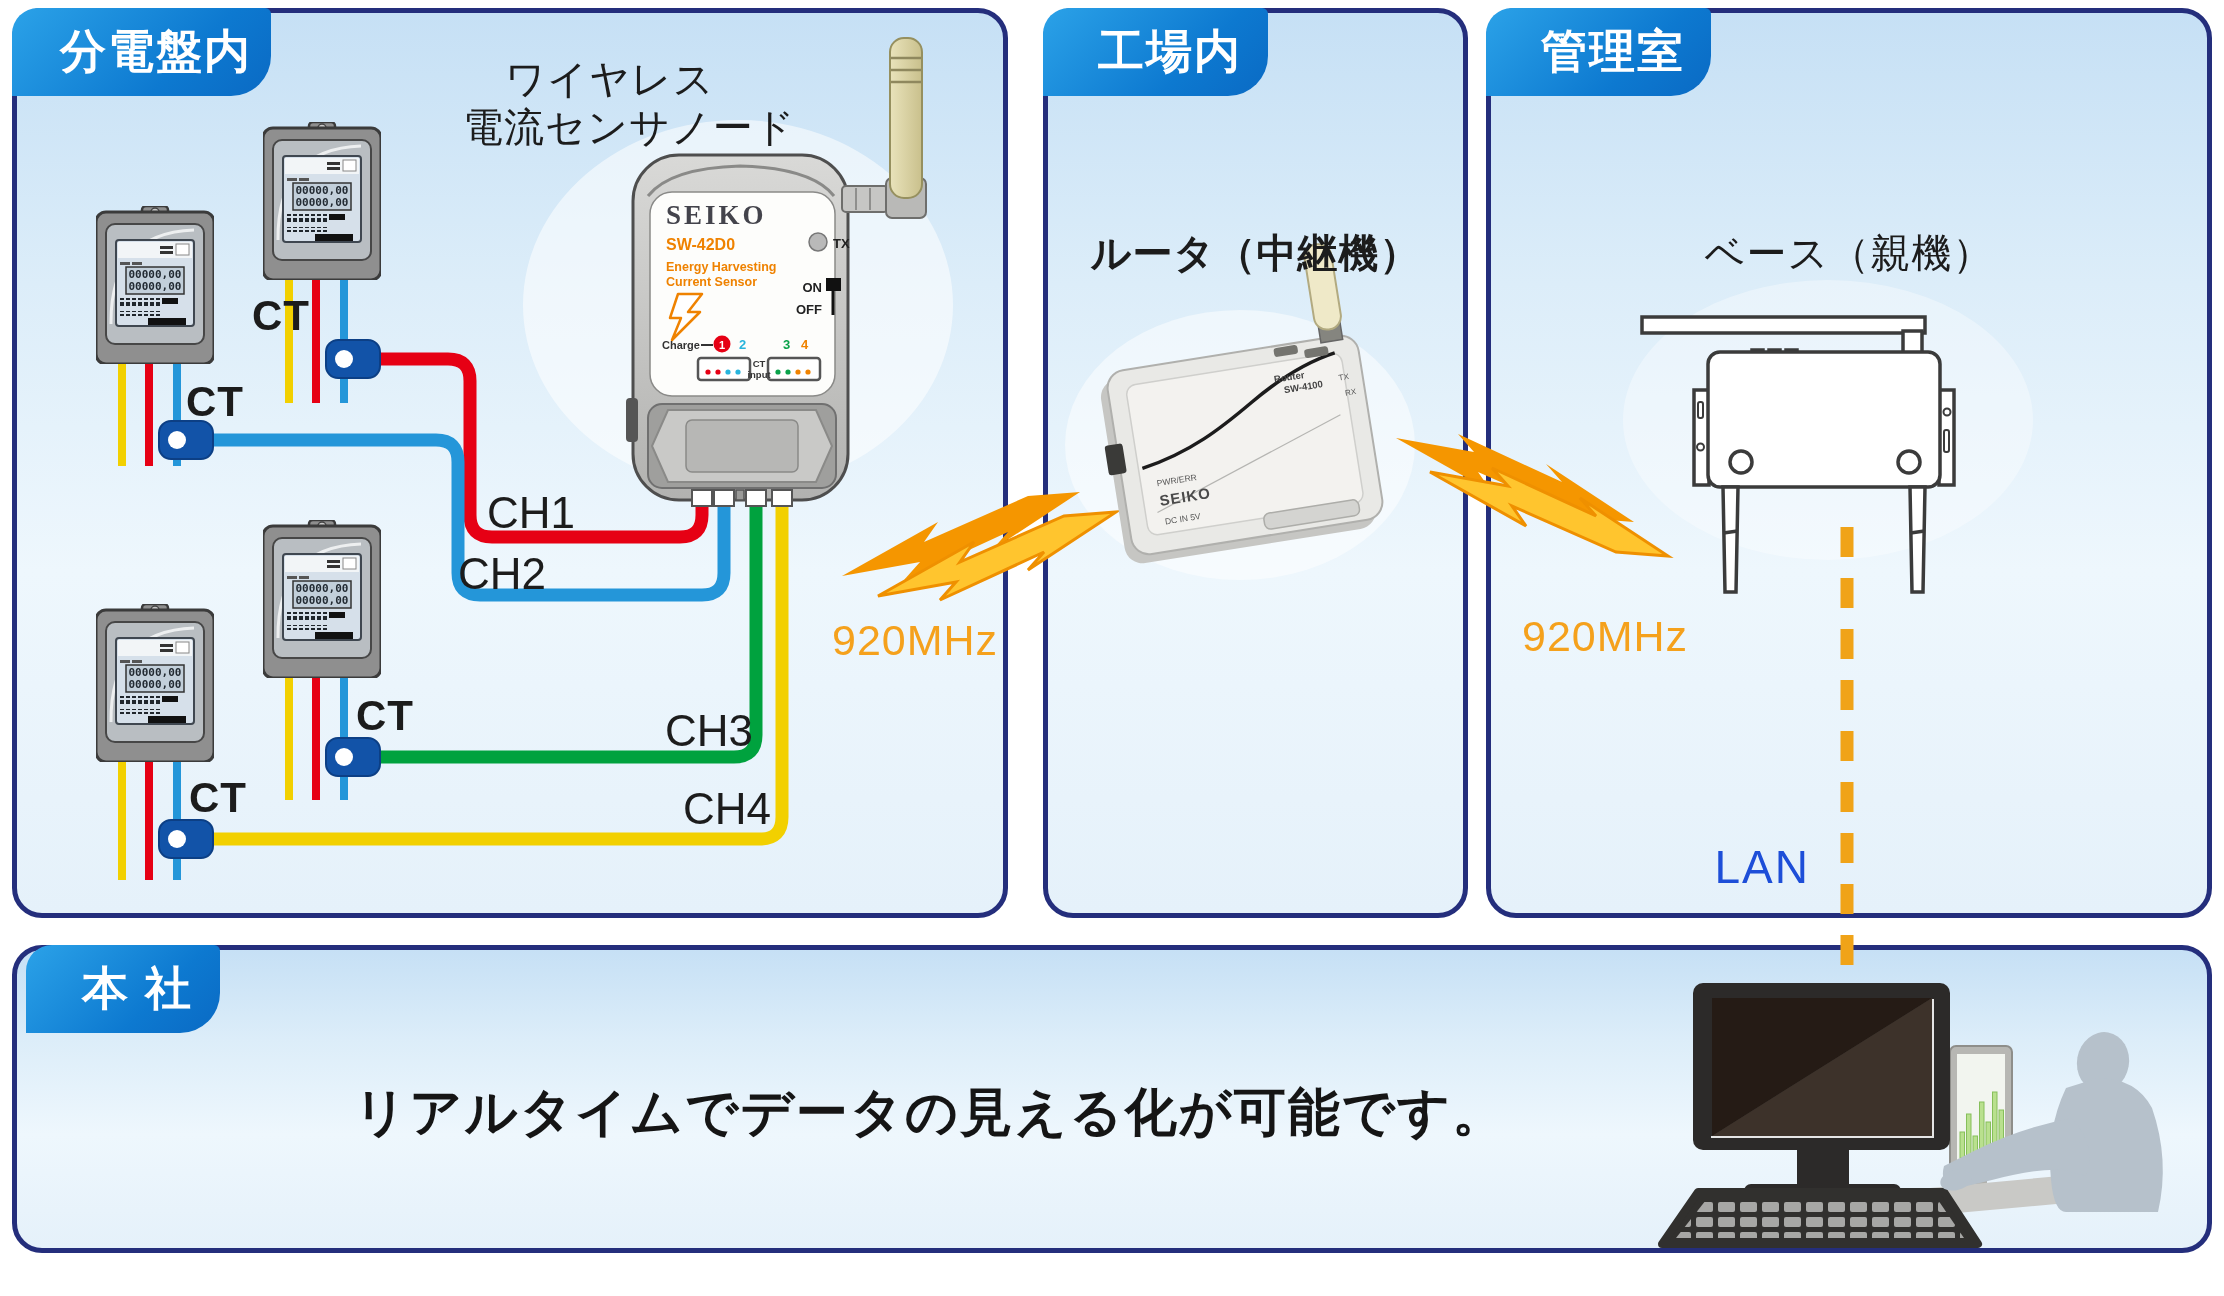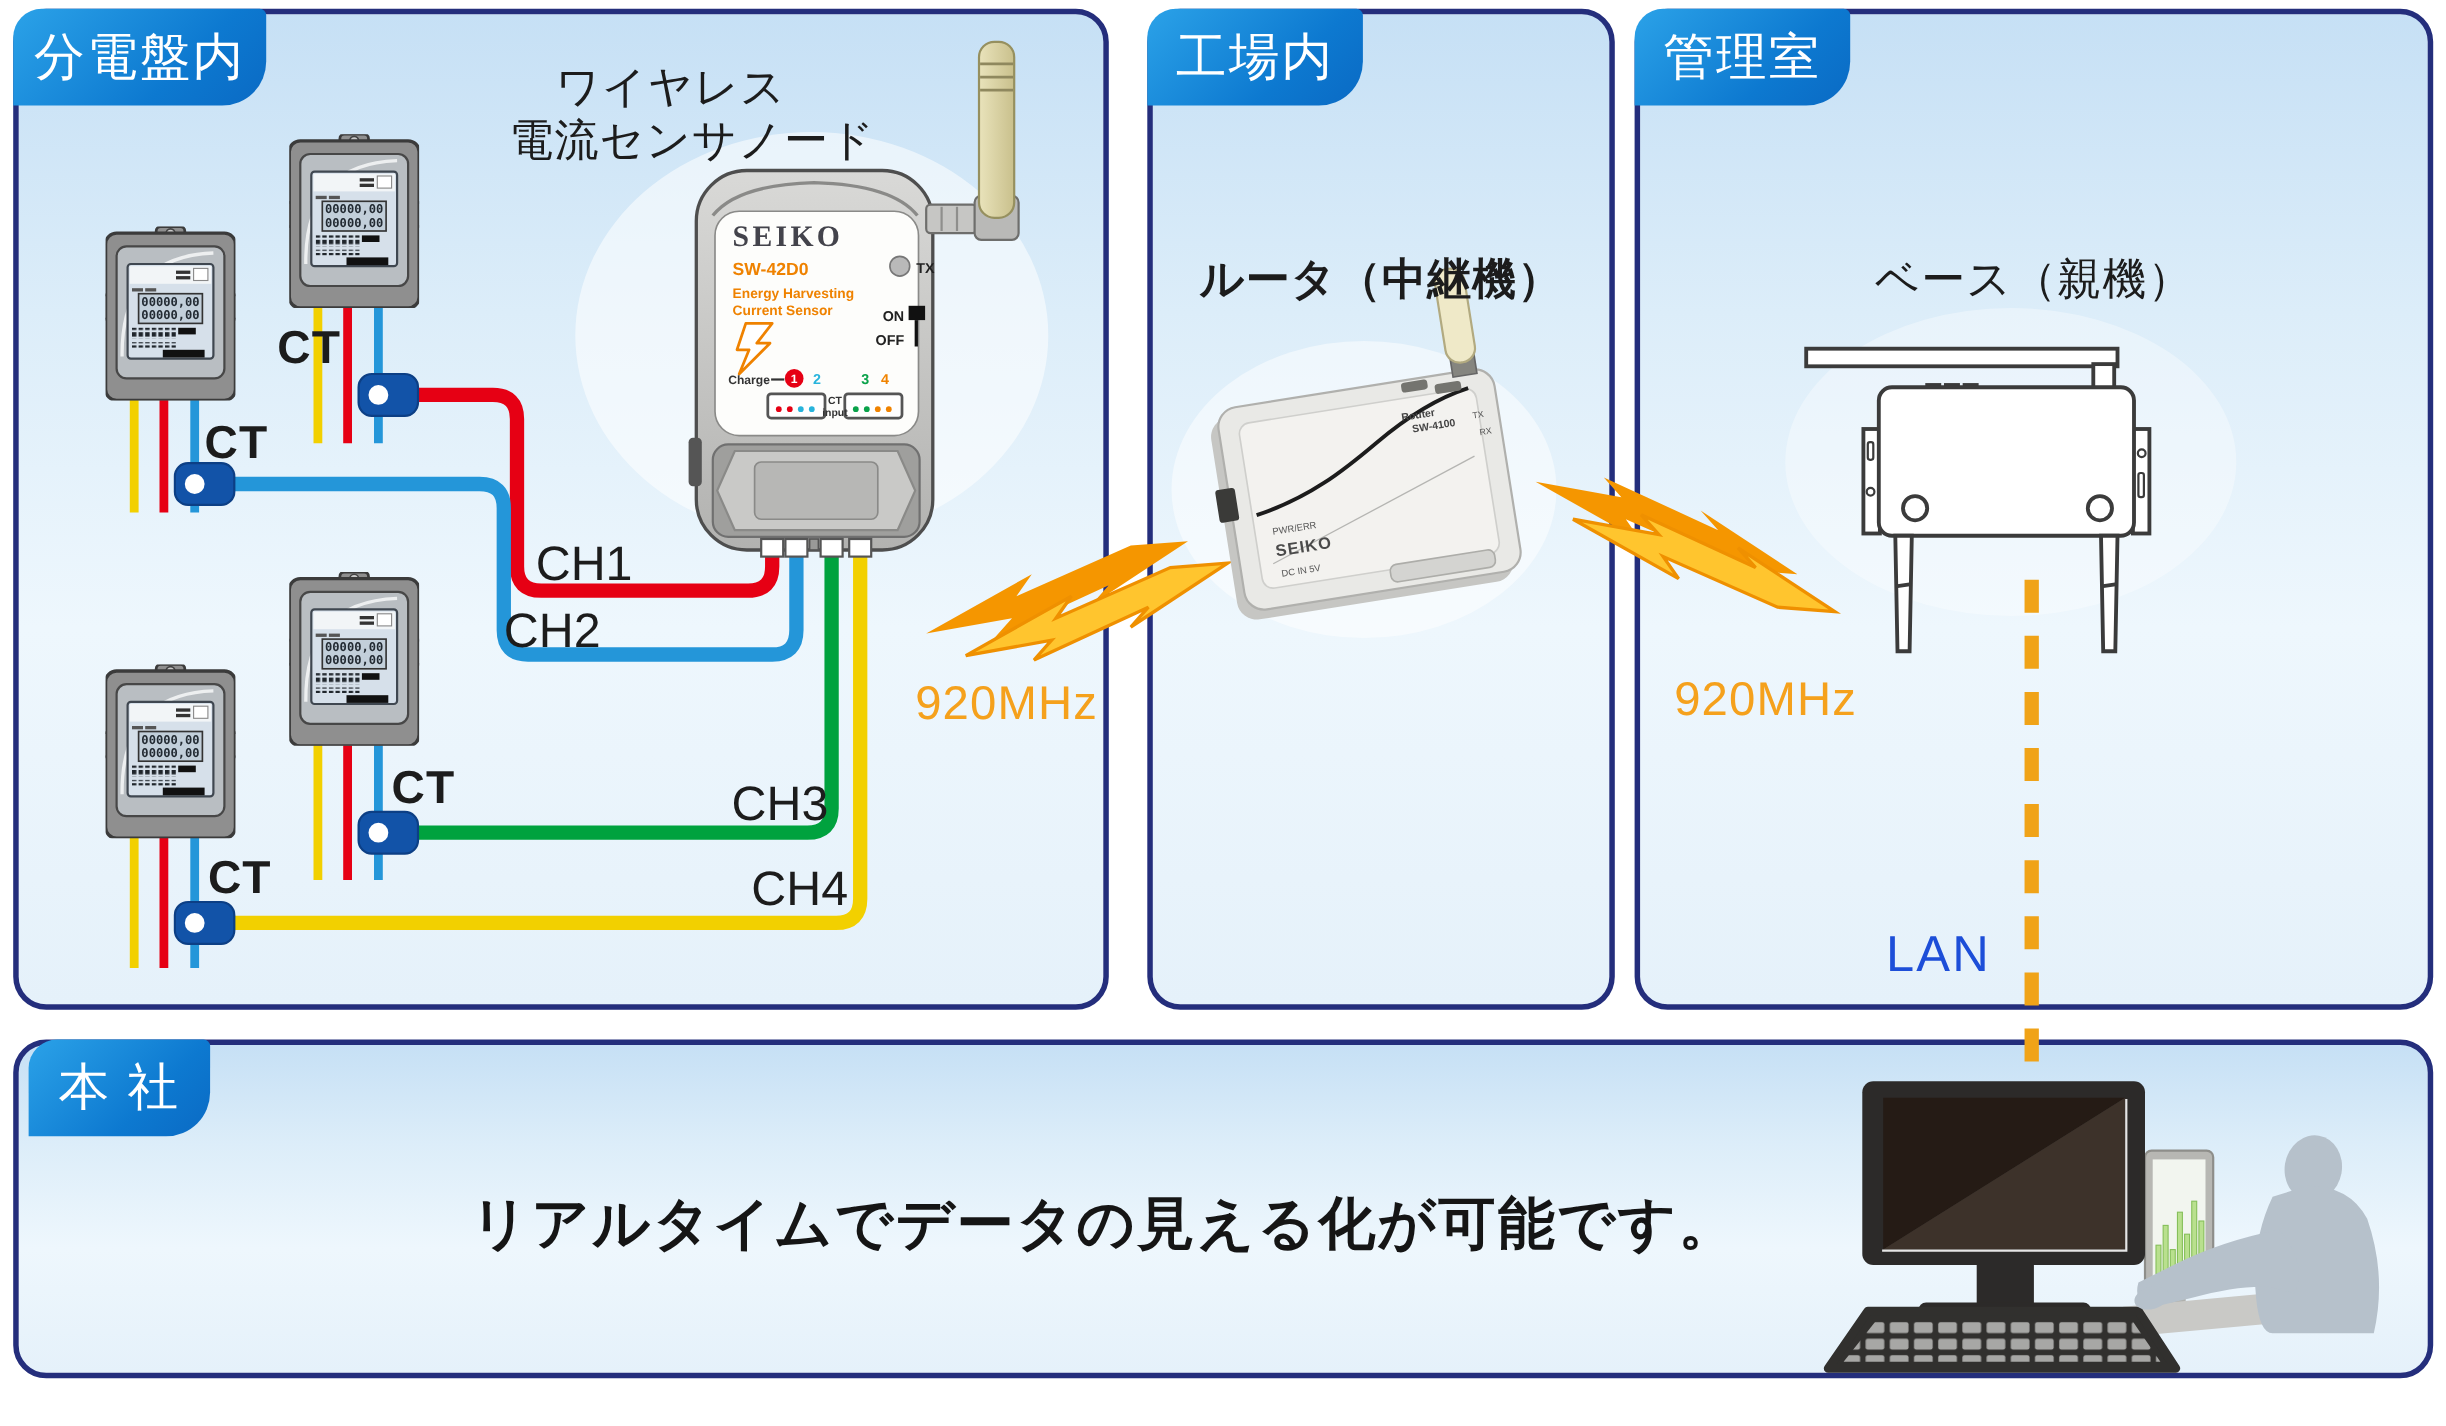--- a/index.html
+++ b/index.html
@@ -2,22 +2,22 @@
 <html><head>
 <meta charset="utf-8">
 <style>
   html,body{margin:0;padding:0;background:#fff;}
   #stage{position:relative;width:2224px;height:1296px;overflow:hidden;background:#fff;
          font-family:"Liberation Sans","DejaVu Sans",sans-serif;}
   .panel{position:absolute;border:5px solid #242e7c;border-radius:30px;
          background:linear-gradient(180deg,#c6e0f5 0%,#dcedf9 30%,#eef7fd 62%,#e5f1fa 100%);
          box-sizing:border-box;z-index:1;}
   .badge{position:absolute;z-index:12;background:linear-gradient(135deg,#2ba2e8 0%,#0d79d0 65%,#0a6ac4 100%);
-         border-radius:26px 6px 40px 0;color:#fff;font-weight:normal;font-size:46px;
-         display:flex;align-items:center;justify-content:center;letter-spacing:2px;}
+         border-radius:26px 6px 40px 0;color:#fff;font-weight:bold;font-size:46px;
+         display:flex;align-items:center;justify-content:center;letter-spacing:2px;padding-left:29px;}
   .lbl{position:absolute;z-index:11;color:#1c1c1c;}
   .t-title{font-size:40px;font-weight:500;letter-spacing:1px;}
   .t-ch{font-size:44px;font-weight:500;}
   .t-ct{font-size:42px;font-weight:800;letter-spacing:1px;}
   .t-orange{color:#f5a11c;font-size:43px;font-weight:500;letter-spacing:1px;margin-top:16px;}
   .t-lan{color:#1d4ed8;font-size:46px;font-weight:500;letter-spacing:2px;}
   .t-msg{font-size:52px;font-weight:600;letter-spacing:2px;color:#151515;}
   .digits{position:absolute;z-index:10;width:58px;font-family:"DejaVu Sans Mono","Liberation Mono",monospace;
           font-size:11px;font-weight:bold;line-height:12px;color:#232b33;text-align:center;letter-spacing:0;}
   #gfx{position:absolute;left:0;top:0;z-index:5;}
@@ -300,21 +300,21 @@
 
   <div class="lbl t-ct" style="left:186px;top:378px;">CT</div>
   <div class="lbl t-ct" style="left:252px;top:292px;">CT</div>
   <div class="lbl t-ct" style="left:356px;top:692px;">CT</div>
   <div class="lbl t-ct" style="left:189px;top:774px;">CT</div>
 
   <div class="lbl t-orange" style="left:832px;top:600px;">920MHz</div>
   <div class="lbl t-orange" style="left:1522px;top:596px;">920MHz</div>
   <div class="lbl t-lan" style="left:1690px;top:840px;width:120px;text-align:right;">LAN</div>
 
-  <div class="lbl t-msg" style="left:340px;top:1078px;width:1240px;text-align:right;">リアルタイムでデータの見える化が可能です。</div>
+  <div class="lbl t-msg" style="left:354px;top:1078px;width:1240px;text-align:left;">リアルタイムでデータの見える化が可能です。</div>
 
   <div class="digits" style="left:126px;top:269px;">00000,00</div>
   <div class="digits" style="left:126px;top:281px;">00000,00</div>
   <div class="digits" style="left:293px;top:185px;">00000,00</div>
   <div class="digits" style="left:293px;top:197px;">00000,00</div>
   <div class="digits" style="left:293px;top:583px;">00000,00</div>
   <div class="digits" style="left:293px;top:595px;">00000,00</div>
   <div class="digits" style="left:126px;top:667px;">00000,00</div>
   <div class="digits" style="left:126px;top:679px;">00000,00</div>
 

